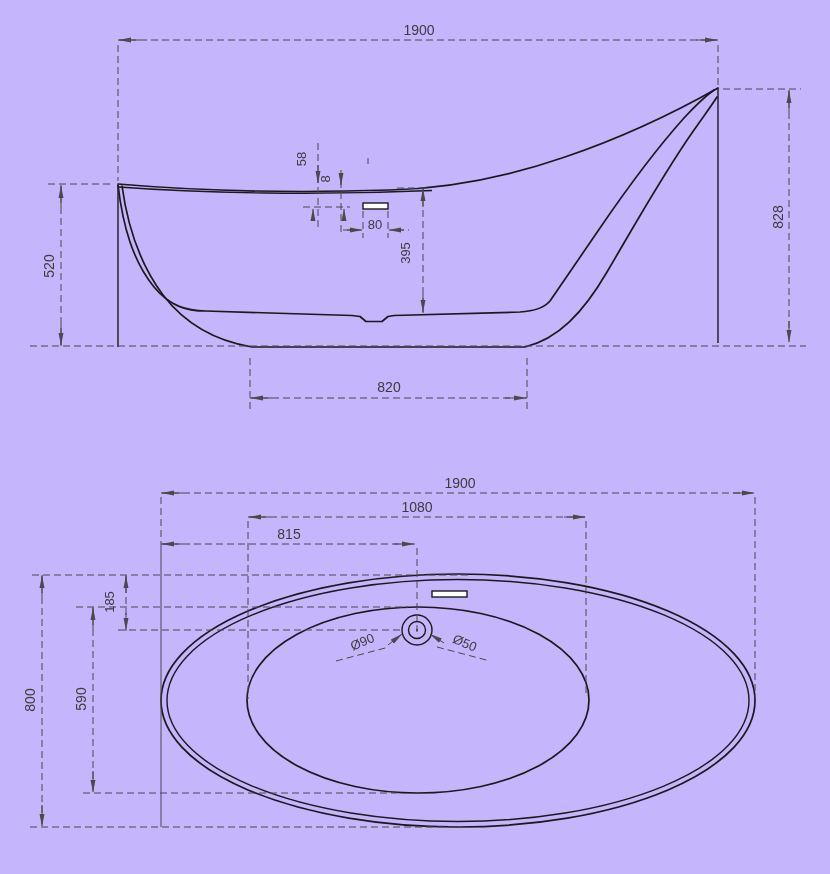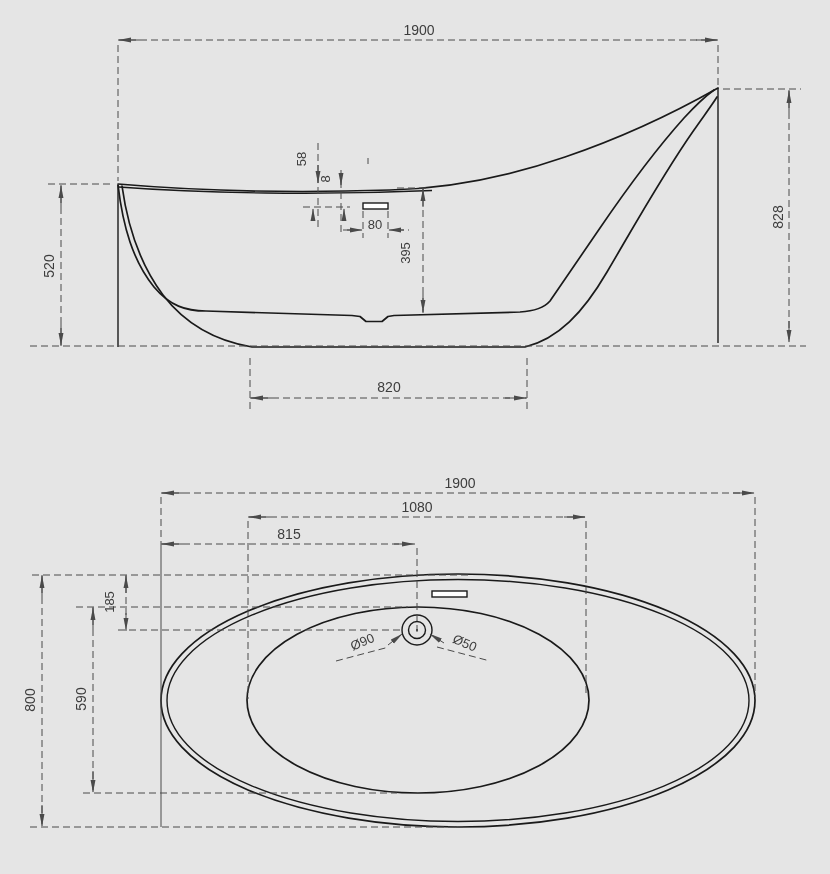--- a/index.html
+++ b/index.html
@@ -1,17 +1,17 @@
 <!DOCTYPE html>
 <html><head>
 <meta charset="utf-8">
 <style>
   html,body{margin:0;padding:0;background:#ffffff;}
   body{font-family:"Liberation Sans", sans-serif;}
-  .canvas{width:830px;height:874px;position:relative;background:#e5e5e5;}
+  .canvas{width:830px;height:874px;position:relative;background:#c4b5fd;}
   svg{display:block;}
   .outline{stroke:#1a1a1a;stroke-width:1.7;fill:none;stroke-linecap:round;stroke-linejoin:round;}
   .outline-thin{stroke:#1a1a1a;stroke-width:1.4;fill:none;}
   .dim{stroke:#4a4a4a;stroke-width:1;fill:none;}
   .dash{stroke-dasharray:7,4;}
   .carrier{stroke:#4a4a4a;stroke-width:1;fill:none;}
   text.dimtxt{font-family:"Liberation Sans", sans-serif;font-size:14px;fill:#3d3d3d;}
   text.dimtxt-sm{font-family:"Liberation Sans", sans-serif;font-size:13px;fill:#3d3d3d;}
   .white-fill{fill:#ffffff;}
 </style>

